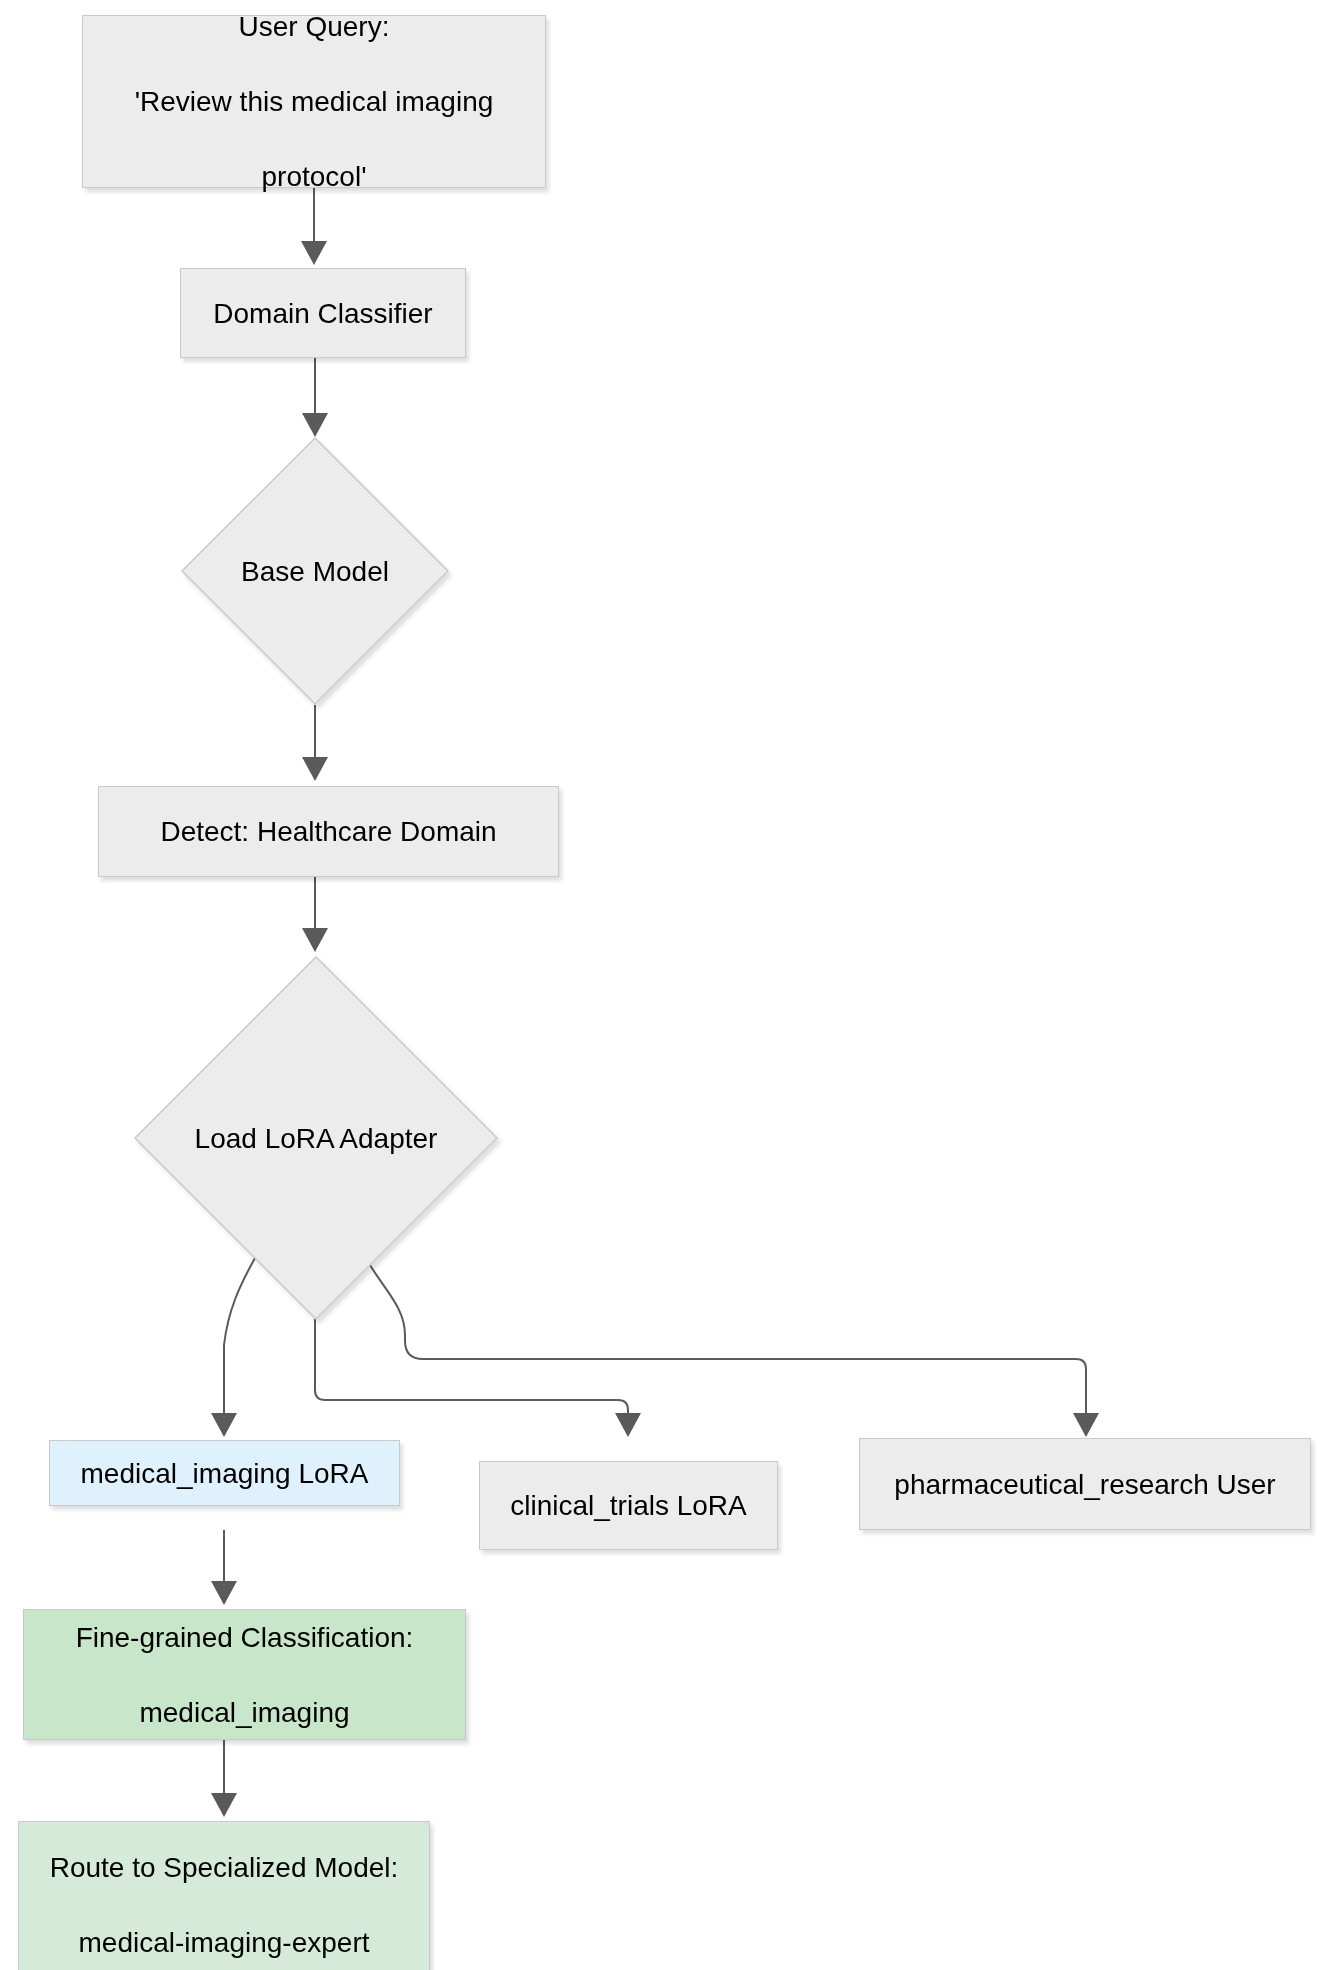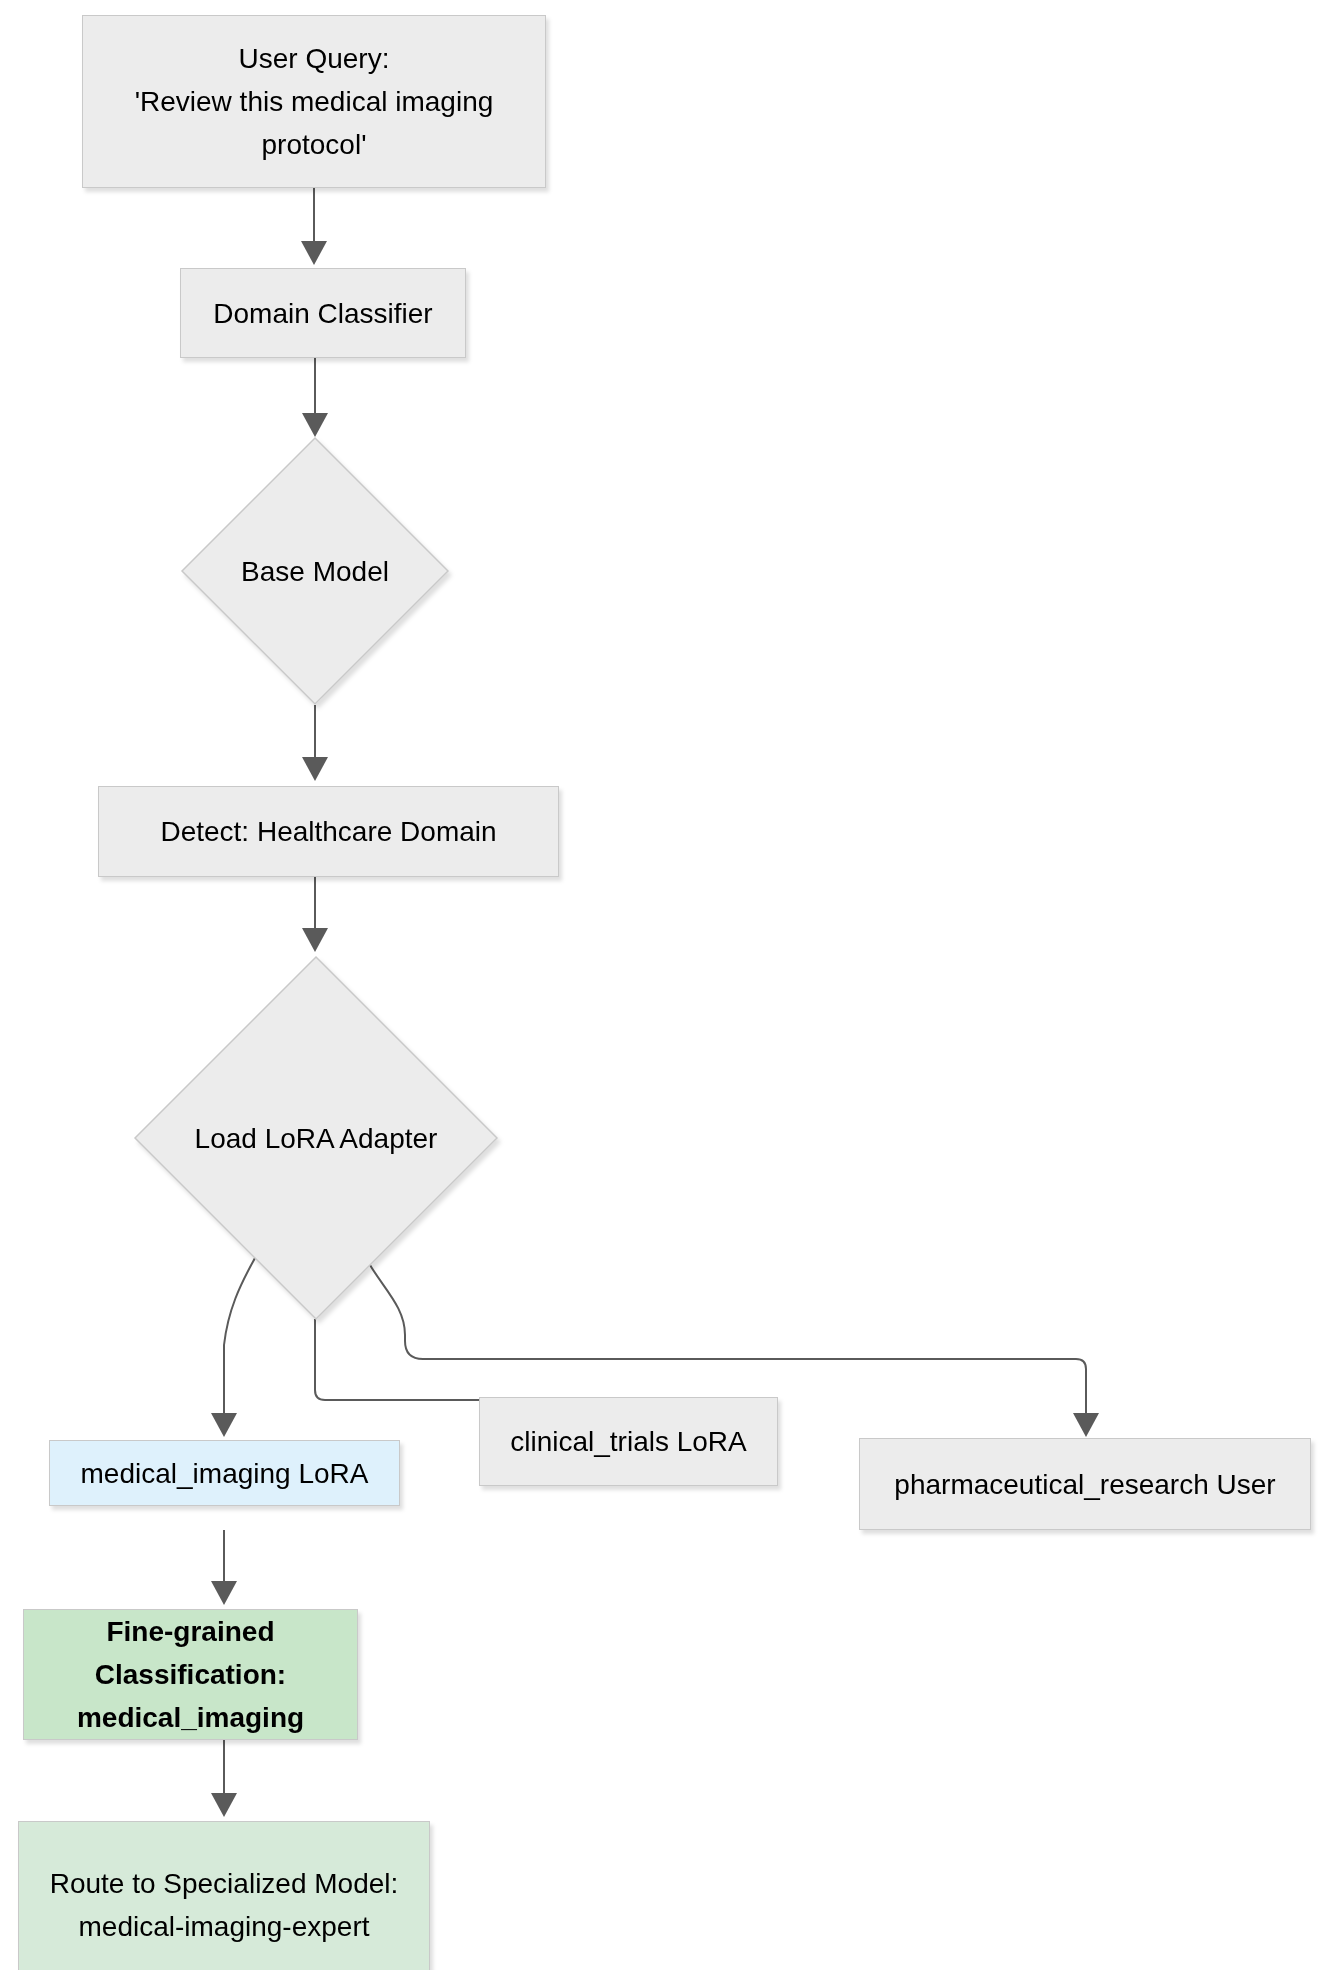--- a/index.html
+++ b/index.html
@@ -36,20 +36,21 @@
     border:1.5px solid var(--node-border);
     box-shadow:3px 4px 4px rgba(0,0,0,0.13);
     display:flex;
     flex-direction:column;
     align-items:center;
     justify-content:center;
     text-align:center;
     font-size:28px;
     line-height:43px;
     color:var(--text);
+    gap:32px;
   }
   .node.blue{background:var(--highlight-fill);}
   .node.green1{background:var(--green-fill);}
   .node.green2{background:var(--green-fill-light);}
   .diamond-label{
     position:absolute;
     display:flex;
     align-items:center;
     justify-content:center;
     text-align:center;
@@ -112,29 +113,29 @@
   </div>
 
   <div class="node" style="left:98px;top:786px;width:461px;height:91px;">
     <span>Detect: Healthcare Domain</span>
   </div>
 
   <div class="node blue" style="left:49px;top:1440px;width:351px;height:66px;">
     <span>medical_imaging LoRA</span>
   </div>
 
-  <div class="node" style="left:479px;top:1397px;width:299px;height:89px;">
+  <div class="node" style="left:479px;top:1461px;width:299px;height:89px;">
     <span>clinical_trials LoRA</span>
   </div>
 
   <div class="node" style="left:859px;top:1438px;width:452px;height:92px;">
     <span>pharmaceutical_research User</span>
   </div>
 
-  <div class="node green1" style="left:23px;top:1609px;width:335px;height:131px;font-weight:bold;">
+  <div class="node green1" style="left:23px;top:1609px;width:443px;height:131px;">
     <span>Fine-grained Classification:</span>
     <span>medical_imaging</span>
   </div>
 
   <div class="node green2" style="left:18px;top:1821px;width:412px;height:168px;">
     <span>Route to Specialized Model:</span>
     <span>medical-imaging-expert</span>
   </div>
 
   <div class="diamond-label" style="left:185px;top:550px;width:260px;height:43px;">Base Model</div>

